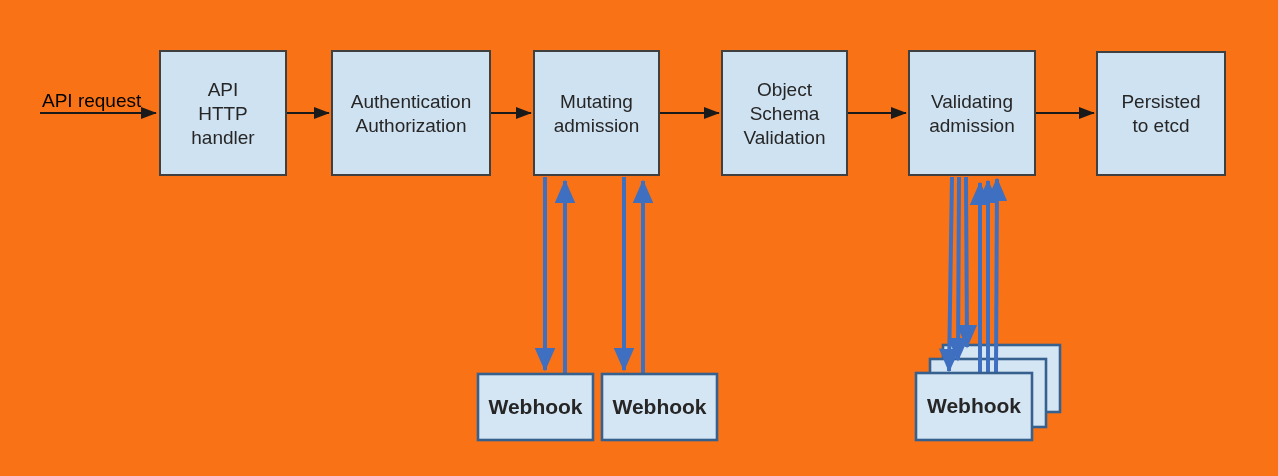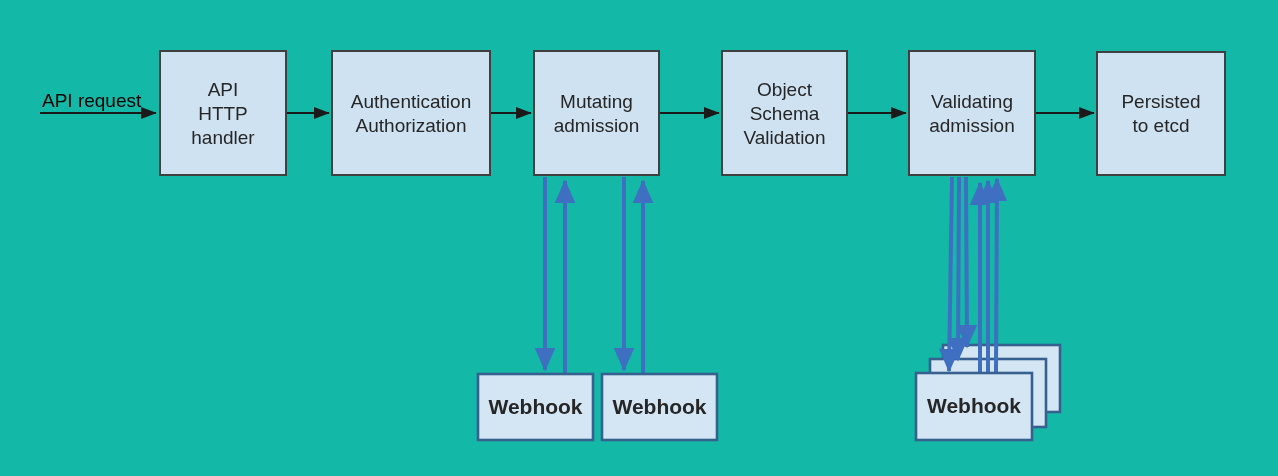--- a/index.html
+++ b/index.html
@@ -1,17 +1,17 @@
 <!DOCTYPE html>
 <html style="--c-node-fill: #cfe2f2; --c-node-border: #404040; --c-webhook-fill: #d4e5f4; --c-webhook-border: #36618f; --c-flow-arrow: #1a1a1a; --c-webhook-arrow: #3e6fc1; --c-text: #262626;"><head>
 <meta charset="utf-8">
 <style>
   html, body { margin: 0; padding: 0; background: #ffffff; }
   .stage {
-    width: 1278px; height: 476px; background: #14b8a6;
+    width: 1278px; height: 476px; background: #f97316;
     position: relative; overflow: hidden;
   }
   svg { display: block; }
   .node-box   { fill: var(--c-node-fill); stroke: var(--c-node-border); stroke-width: 2; }
   .webhook-box{ fill: var(--c-webhook-fill); stroke: var(--c-webhook-border); stroke-width: 2.6; }
   .flow-line  { stroke: var(--c-flow-arrow); stroke-width: 2; fill: none; }
   .blue-line  { stroke: var(--c-webhook-arrow); stroke-width: 4; fill: none; }
   .flow-head-path { fill: var(--c-flow-arrow); }
   .blue-head-path { fill: var(--c-webhook-arrow); }
   .node-label {

